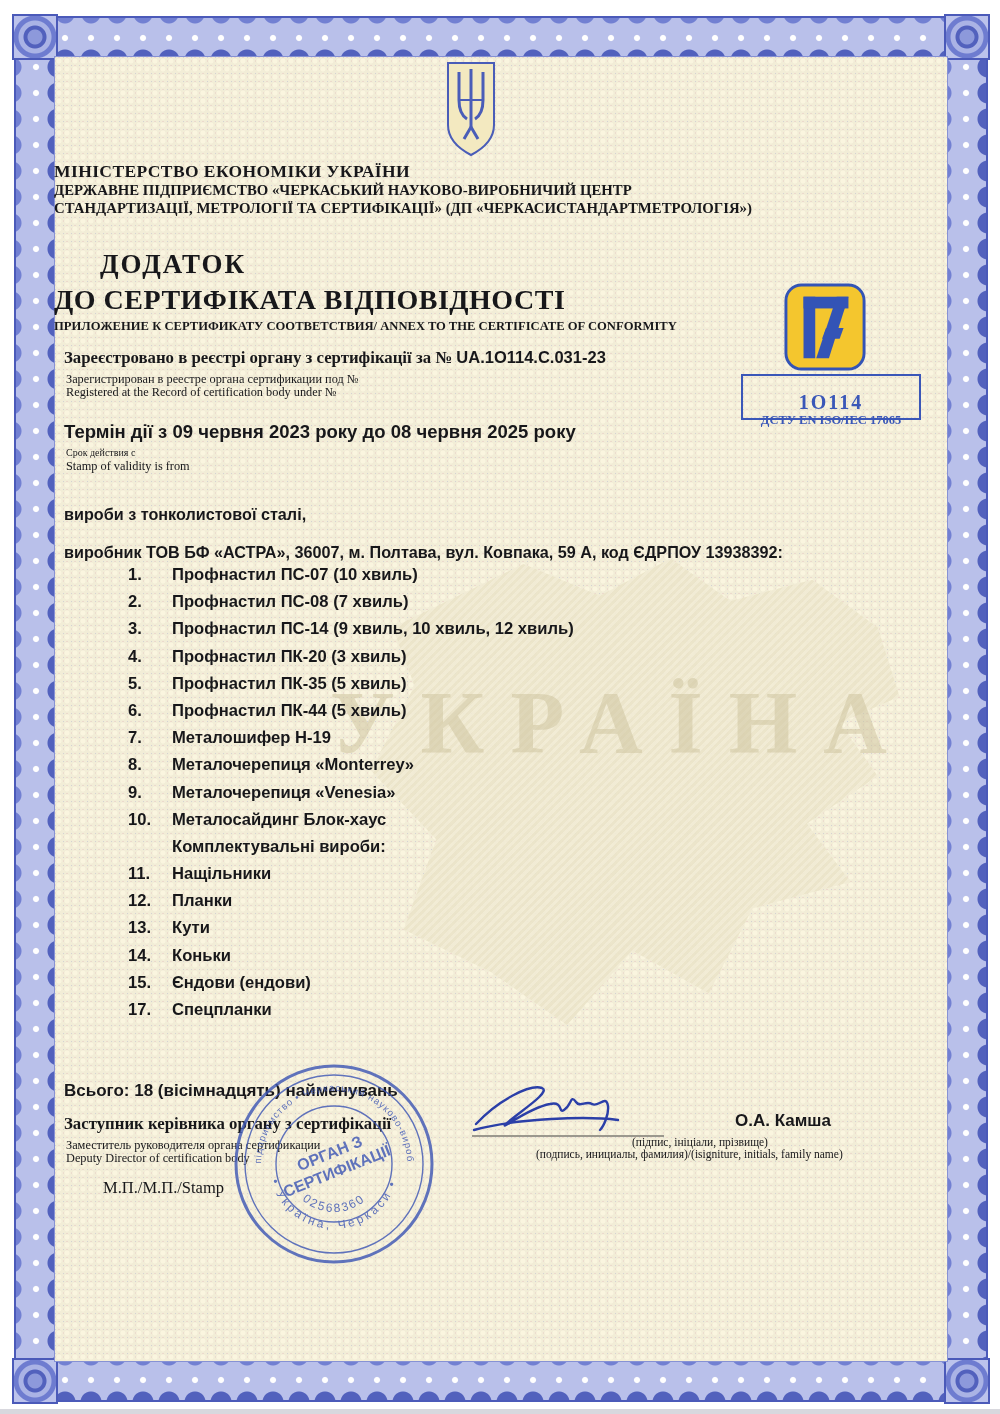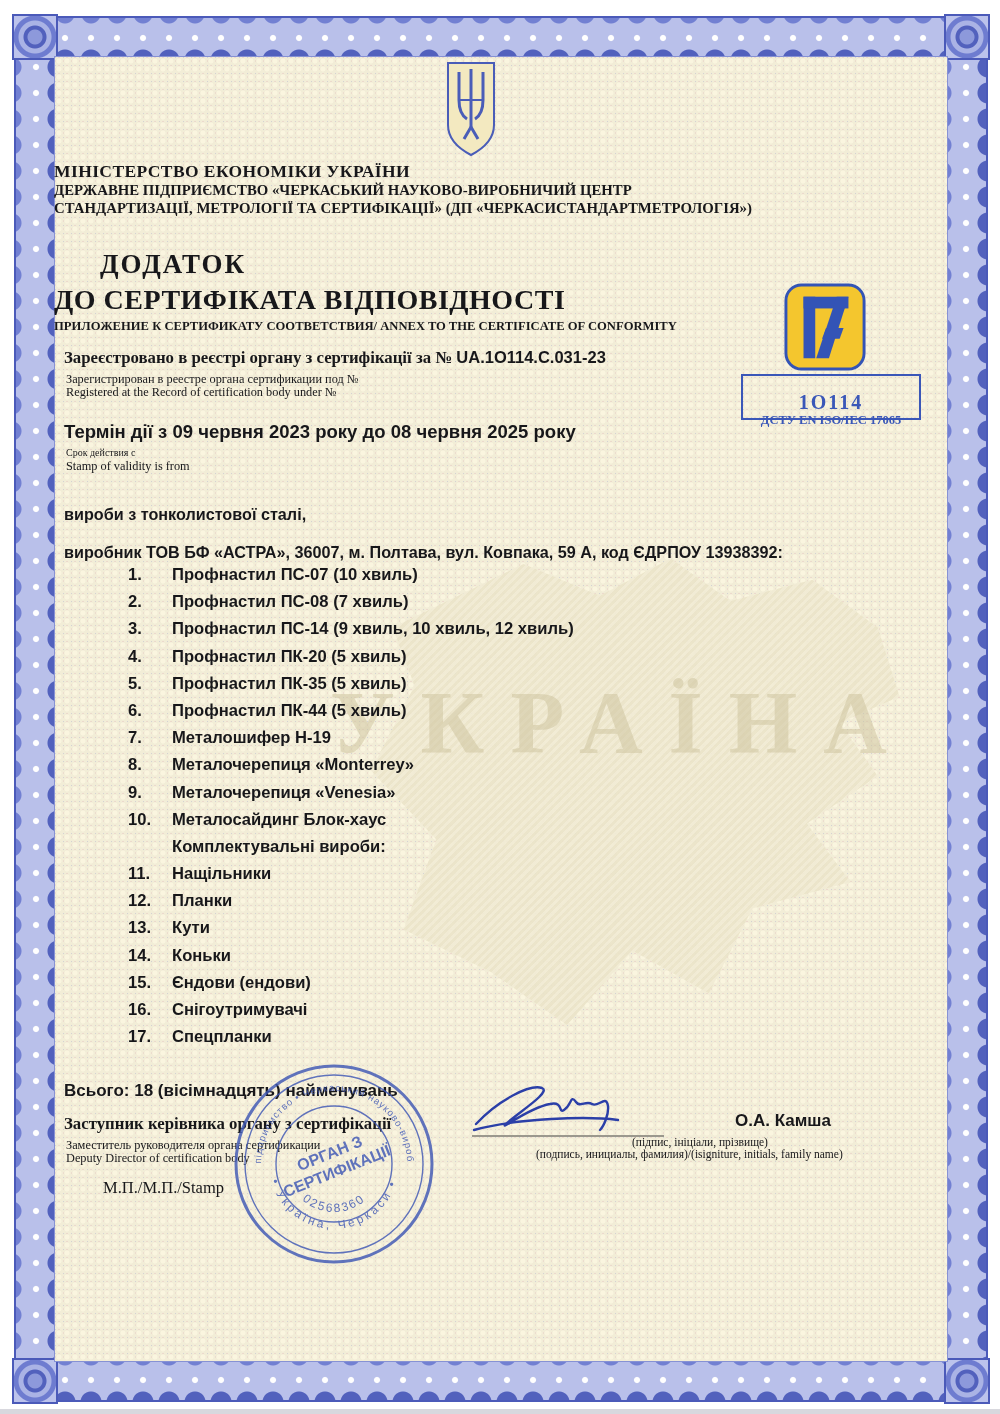--- a/index.html
+++ b/index.html
@@ -148,21 +148,21 @@
       <div class="item-row">
           <span class="item-num">2.</span>
           <span>Профнастил   ПС-08 (7 хвиль)</span>
         </div>
       <div class="item-row">
           <span class="item-num">3.</span>
           <span>Профнастил   ПС-14 (9 хвиль, 10 хвиль, 12 хвиль)</span>
         </div>
       <div class="item-row">
           <span class="item-num">4.</span>
-          <span>Профнастил   ПК-20 (5 хвиль)</span>
+          <span>Профнастил   ПК-20 (3 хвиль)</span>
         </div>
       <div class="item-row">
           <span class="item-num">5.</span>
           <span>Профнастил   ПК-35 (5 хвиль)</span>
         </div>
       <div class="item-row">
           <span class="item-num">6.</span>
           <span>Профнастил   ПК-44 (5 хвиль)</span>
         </div>
       <div class="item-row">
@@ -197,24 +197,20 @@
           <span class="item-num">13.</span>
           <span>Кути</span>
         </div>
       <div class="item-row">
           <span class="item-num">14.</span>
           <span>Коньки</span>
         </div>
       <div class="item-row">
           <span class="item-num">15.</span>
           <span>Єндови (ендови)</span>
-        </div>
-      <div class="item-row">
-          <span class="item-num">16.</span>
-          <span>Снігоутримувачі</span>
         </div>
       <div class="item-row">
           <span class="item-num">17.</span>
           <span>Спецпланки</span>
         </div>
     </div>
 
     <div class="abs sans-b total">Всього: 18 (вісімнадцять) найменувань</div>
 
     <div class="abs ser-b sgn-uk">Заступник керівника органу з сертифікації</div>

